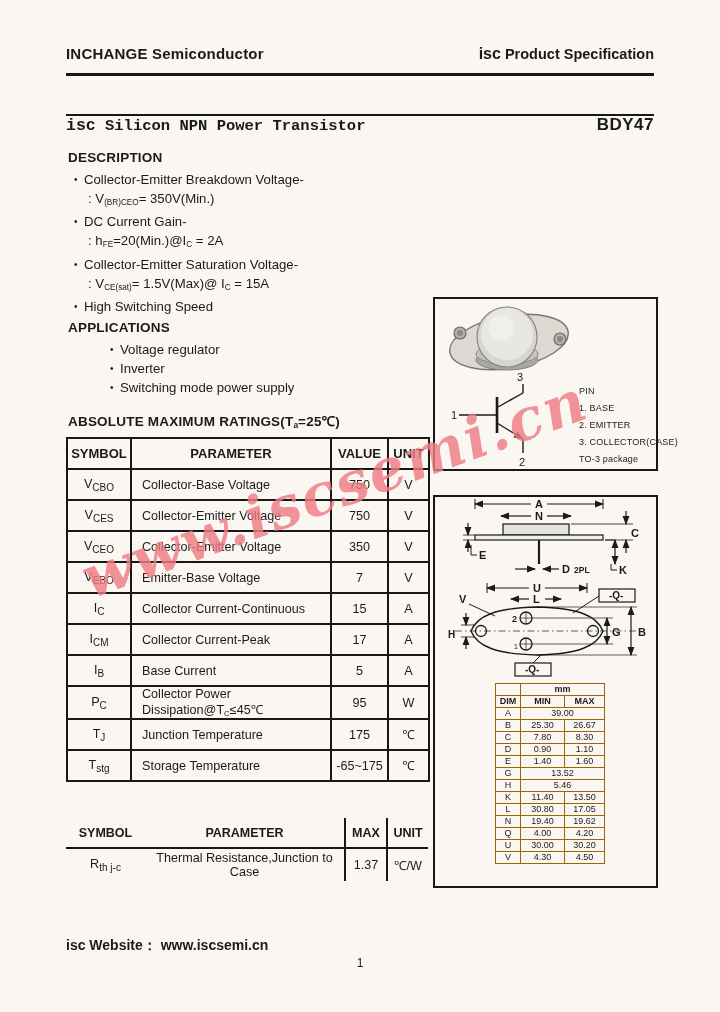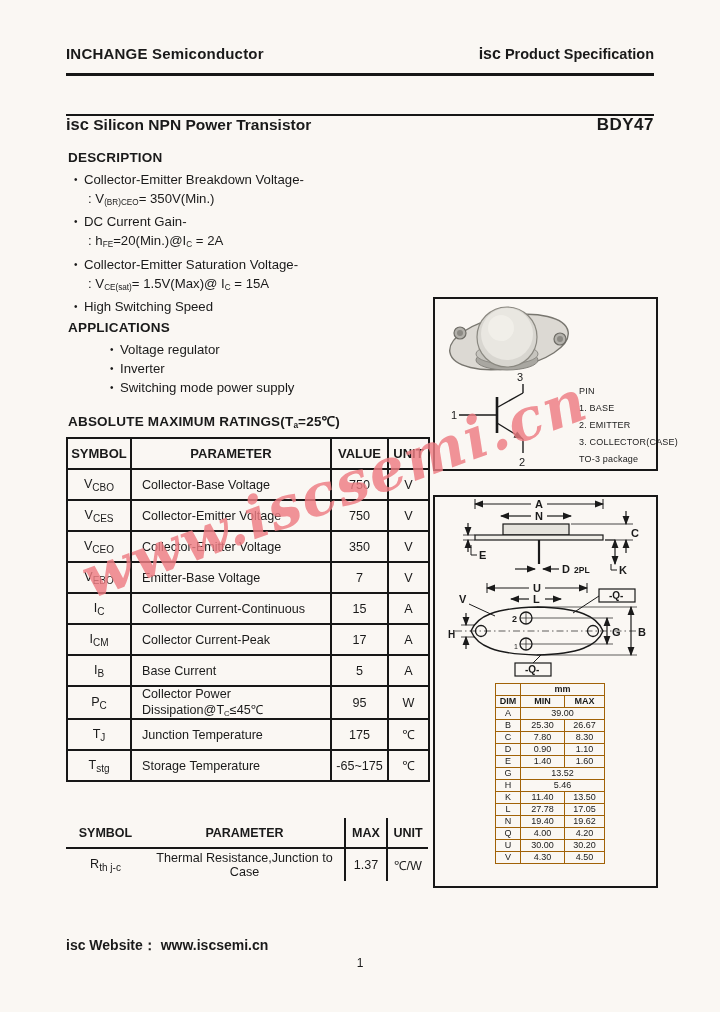--- a/index.html
+++ b/index.html
@@ -7,21 +7,21 @@
         font-family:"Liberation Sans", sans-serif;color:#1a1a1a;overflow:hidden;}
   .abs{position:absolute;}
   .rule{position:absolute;background:#161616;}
   sub{font-size:0.62em;vertical-align:-0.28em;letter-spacing:0;}
 
   
   .company{left:66px;top:45px;font-size:15px;font-weight:700;letter-spacing:.2px;}
   .spec{left:66px;top:45px;width:588px;text-align:right;font-size:14.5px;font-weight:700;}
   .spec .brand{font-size:16px;}
   .titlebar{left:66px;top:87px;width:588px;display:flex;justify-content:space-between;align-items:baseline;}
-  .doc-title{font-size:15.5px;font-weight:700;}
+  .doc-title{font-size:15.5px;font-weight:700;font-family:Liberation Mono, monospace;}
   .doc-title .brand{font-size:16.5px;}
   .part{font-size:17px;font-weight:700;letter-spacing:.5px;margin-top:28px;}
 
   
   .h1{font-size:13.5px;font-weight:700;letter-spacing:.2px;}
   .list{font-size:13.2px;line-height:19px;}
   .ds-line{white-space:nowrap;}
   .bullet{display:inline-block;width:10px;font-size:10px;vertical-align:1px;}
   .continuation{padding-left:16px;}
   .bulleted{padding-left:2px;}
@@ -383,21 +383,21 @@
             <td>H</td>
             <td colspan="2">5.46</td>
           </tr>
           <tr>
             <td>K</td>
             <td>11.40</td>
             <td>13.50</td>
           </tr>
           <tr>
             <td>L</td>
-            <td>27.78</td>
+            <td>30.80</td>
             <td>17.05</td>
           </tr>
           <tr>
             <td>N</td>
             <td>19.40</td>
             <td>19.62</td>
           </tr>
           <tr>
             <td>Q</td>
             <td>4.00</td>

